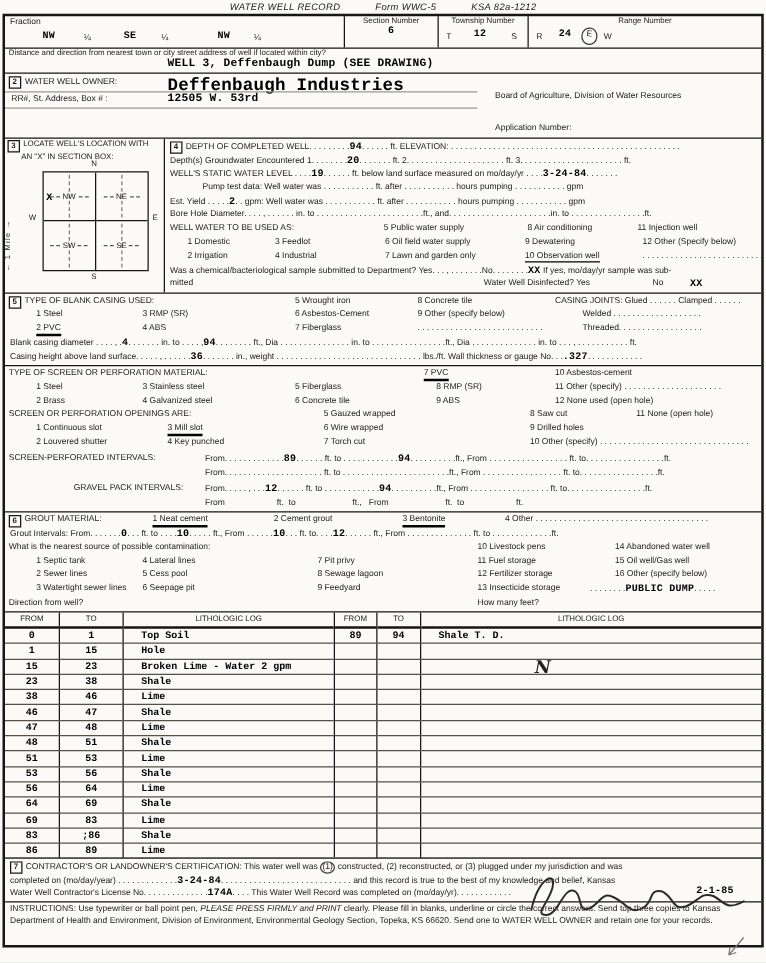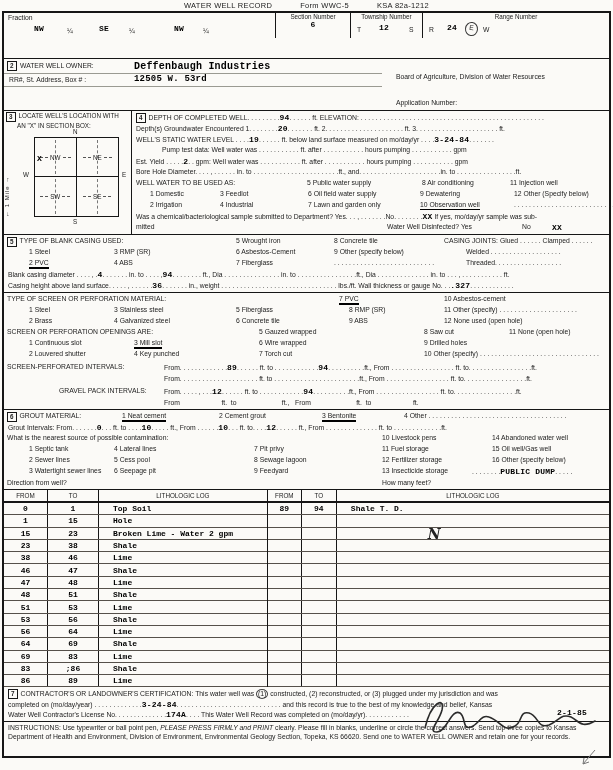--- a/index.html
+++ b/index.html
@@ -1,18 +1,18 @@
 <!DOCTYPE html>
 <html><head>
 <meta charset="utf-8">
 <style>
   html,body{margin:0;padding:0;background:#dedede;}
   .page{position:relative;width:613px;height:770px;background:#fbfaf7;font-family:"Liberation Sans",sans-serif;color:#1b1b1b;overflow:hidden;}
   .hdr{position:absolute;top:1px;left:0;width:100%;text-align:center;font-size:7.5px;letter-spacing:.3px;white-space:nowrap;}
-  .hdr span{margin:0 14px;}
+  .hdr span{margin:0 14px;font-style:italic;}
   .frame{position:absolute;left:2px;right:2px;top:11px;bottom:12px;border:2px solid #161616;}
   .sec{position:relative;border-bottom:1.5px solid #161616;box-sizing:border-box;font-size:6.8px;}
   .bdg{display:inline-block;border:1px solid #161616;font-size:6.3px;font-weight:bold;padding:0 2px;margin-right:3px;line-height:8px;vertical-align:top;font-style:normal;}
   .tv{font-family:"Liberation Mono","DejaVu Sans Mono",monospace;font-weight:bold;font-size:8px;color:#000;letter-spacing:.2px;}
   .ft{font-size:6.8px;}
   .sm{font-size:6.3px;}
   .rowp{position:relative;height:11px;}
   .rowp>span{position:absolute;top:0;white-space:nowrap;}
   .rowi{white-space:nowrap;overflow:hidden;height:11px;padding-left:4px;}
   .ul{border-bottom:1.5px solid #000;padding-bottom:1px;}
@@ -95,27 +95,31 @@
           <span class="ft" style="position:absolute;left:58px;top:13px">S</span>
         </div>
         <div class="c5">
           <div class="sm">Range Number</div>
           <span class="ft" style="position:absolute;left:6px;top:13px">R</span>
           <span class="tv" style="position:absolute;left:24px;top:10px">24</span>
           <span class="circ-e ft" style="position:absolute;left:42px;top:9px">E</span>
           <span class="ft" style="position:absolute;left:60px;top:13px">W</span>
         </div>
       </div>
+      <div class="s1bot">
+        <span class="sm" style="position:absolute;left:3px;top:0">Distance and direction from nearest town or city street address of well if located within city?</span>
+        <span class="tv" style="position:absolute;left:130px;top:7px;font-size:9px">WELL 3, Deffenbaugh Dump  (SEE DRAWING)</span>
+      </div>
     </div>
 
     <div class="sec" style="height:50px">
       <div class="orow" style="margin-top:2px">
         <b class="bdg" style="position:absolute;left:3px">2</b>
         <span class="ft" style="position:absolute;left:16px;top:1px">WATER WELL OWNER:</span>
-        <span class="tv" style="position:absolute;left:130px;top:0;font-size:10px">Deffenbaugh Industries</span>
+        <span class="tv" style="position:absolute;left:130px;top:0;font-size:14px">Deffenbaugh Industries</span>
         <i class="rule"></i>
       </div>
       <div class="orow">
         <span class="ft" style="position:absolute;left:5px;top:2px">RR#, St. Address, Box # :</span>
         <span class="tv" style="position:absolute;left:130px;top:0;font-size:9px">12505 W. 53rd</span>
         <i class="rule"></i>
       </div>
       <span class="ft" style="position:absolute;left:392px;top:12px">Board of Agriculture, Division of Water Resources</span>
       <span class="ft" style="position:absolute;left:392px;top:38px">Application Number:</span>
     </div>

